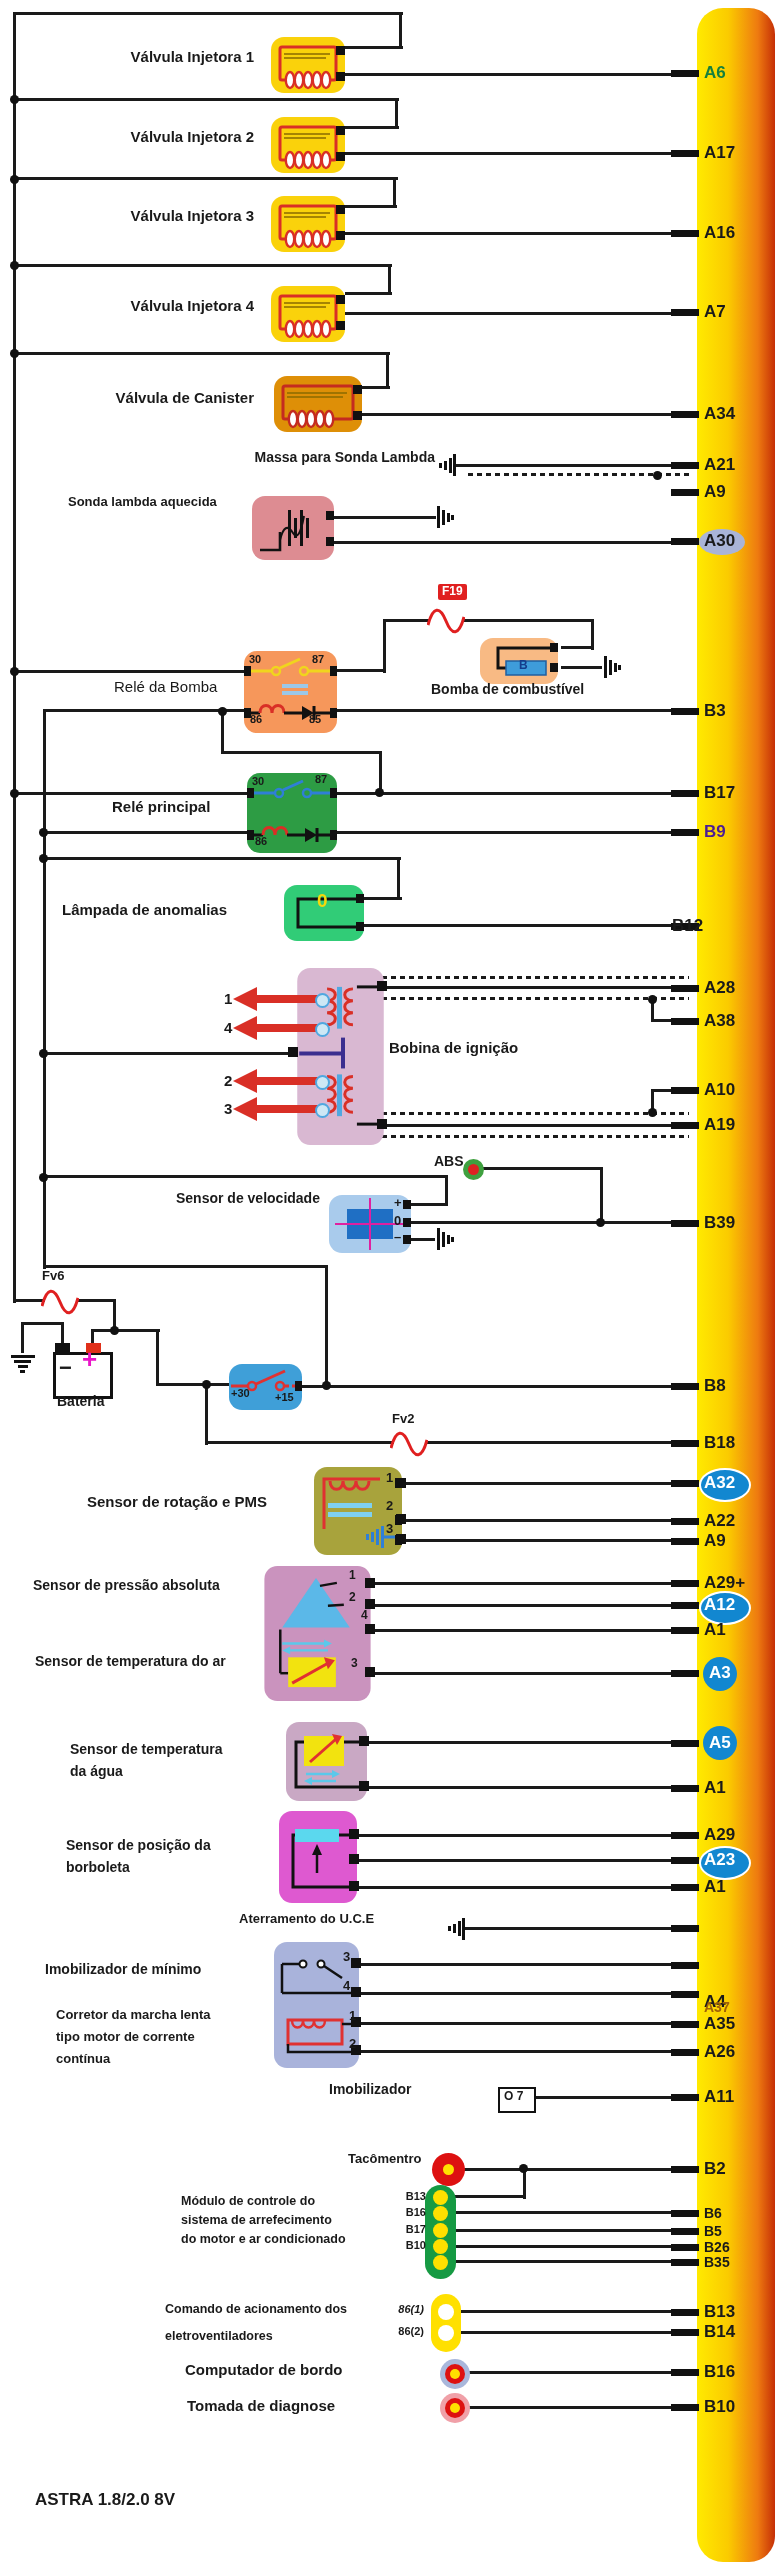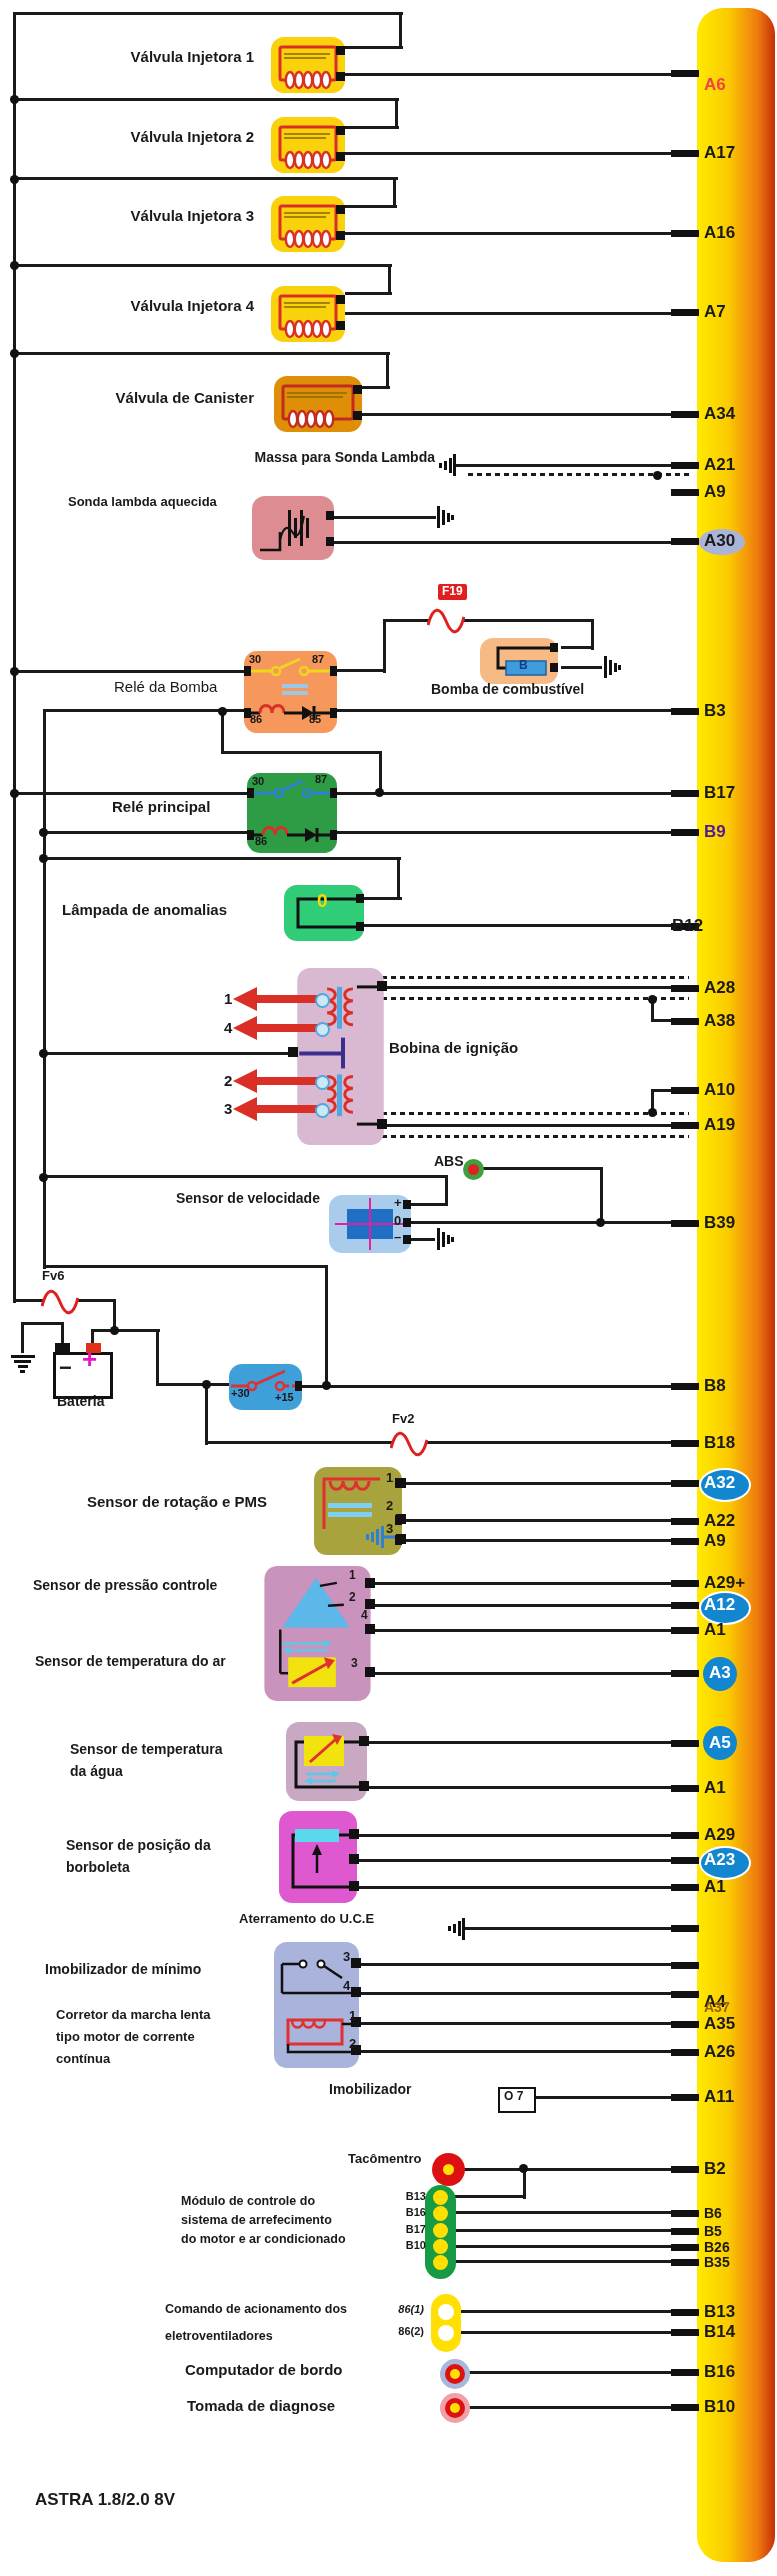--- a/index.html
+++ b/index.html
@@ -541,21 +541,21 @@
     <div class="abs" style="left: 349px; top: 1881px; width: 10px; height: 10px; background: rgb(17, 17, 17);"></div>
     <div class="abs" style="left: 351px; top: 1958px; width: 10px; height: 10px; background: rgb(17, 17, 17);"></div>
     <div class="abs" style="left: 351px; top: 1987px; width: 10px; height: 10px; background: rgb(17, 17, 17);"></div>
     <div class="abs" style="left: 351px; top: 2017px; width: 10px; height: 10px; background: rgb(17, 17, 17);"></div>
     <div class="abs" style="left: 351px; top: 2045px; width: 10px; height: 10px; background: rgb(17, 17, 17);"></div>
     <div class="abs" style="left: 377px; top: 981px; width: 10px; height: 10px; background: rgb(17, 17, 17);"></div>
     <div class="abs" style="left: 377px; top: 1119px; width: 10px; height: 10px; background: rgb(17, 17, 17);"></div>
     <div class="abs" style="left: 288px; top: 1047px; width: 10px; height: 10px; background: rgb(17, 17, 17);"></div>
     <div class="abs" style="left: 697px; top: 8px; width: 78px; height: 2554px; border-radius: 26px; background: linear-gradient(90deg, rgb(255, 234, 0) 0%, rgb(251, 203, 0) 40%, rgb(238, 122, 16) 78%, rgb(197, 47, 6) 100%);"></div>
     <div class="stub" style="left: 671px; top: 70px;"></div>
-    <div class="pinlbl" style="left: 704px; top: 63px; font-size: 17px; color: #ef4444; z-index: 6; margin-top: 12px;">A6</div>
+    <div class="pinlbl" style="left: 704px; top: 63px; font-size: 17px; color: #15803d; z-index: 6;">A6</div>
     <div class="stub" style="left: 671px; top: 150px;"></div>
     <div class="pinlbl" style="left: 704px; top: 143px; font-size: 17px; color: rgb(26, 26, 26); z-index: 6;">A17</div>
     <div class="stub" style="left: 671px; top: 230px;"></div>
     <div class="pinlbl" style="left: 704px; top: 223px; font-size: 17px; color: rgb(26, 26, 26); z-index: 6;">A16</div>
     <div class="stub" style="left: 671px; top: 309px;"></div>
     <div class="pinlbl" style="left: 704px; top: 302px; font-size: 17px; color: rgb(26, 26, 26); z-index: 6;">A7</div>
     <div class="stub" style="left: 671px; top: 411px;"></div>
     <div class="pinlbl" style="left: 704px; top: 404px; font-size: 17px; color: rgb(26, 26, 26); z-index: 6;">A34</div>
     <div class="stub" style="left: 671px; top: 462px;"></div>
     <div class="pinlbl" style="left: 704px; top: 455px; font-size: 17px; color: rgb(26, 26, 26); z-index: 6;">A21</div>
@@ -657,21 +657,21 @@
     <div class="lbl" style="top: 901px; font-size: 15px; z-index: 7; left: 62px;">Lâmpada de anomalias</div>
     <div class="lbl" style="top: 1039px; font-size: 15px; z-index: 7; left: 389px;">Bobina de ignição</div>
     <div class="lbl" style="top: 1153px; font-size: 14px; z-index: 7; left: 434px;">ABS</div>
     <div class="lbl" style="top: 1190px; font-size: 14px; z-index: 7; left: 176px;">Sensor de velocidade</div>
     <div class="lbl" style="top: 1269px; font-size: 13px; z-index: 7; left: 42px;">Fv6</div>
     <div class="lbl" style="top: 1393px; font-size: 14px; z-index: 7; left: 57px;">Bateria</div>
     <div class="lbl" style="top: 1387px; font-size: 11px; z-index: 7; left: 231px;">+30</div>
     <div class="lbl" style="top: 1391px; font-size: 11px; z-index: 7; left: 275px;">+15</div>
     <div class="lbl" style="top: 1412px; font-size: 13px; z-index: 7; left: 392px;">Fv2</div>
     <div class="lbl" style="top: 1493px; font-size: 15px; z-index: 7; left: 87px;">Sensor de rotação e PMS</div>
-    <div class="lbl" style="top: 1577px; font-size: 14px; z-index: 7; left: 33px;">Sensor de pressão controle</div>
+    <div class="lbl" style="top: 1577px; font-size: 14px; z-index: 7; left: 33px;">Sensor de pressão absoluta</div>
     <div class="lbl" style="top: 1653px; font-size: 14px; z-index: 7; left: 35px;">Sensor de temperatura do ar</div>
     <div class="lbl" style="top: 1741px; font-size: 14px; z-index: 7; left: 70px;">Sensor de temperatura</div>
     <div class="lbl" style="top: 1763px; font-size: 14px; z-index: 7; left: 70px;">da água</div>
     <div class="lbl" style="top: 1837px; font-size: 14px; z-index: 7; left: 66px;">Sensor de posição da</div>
     <div class="lbl" style="top: 1859px; font-size: 14px; z-index: 7; left: 66px;">borboleta</div>
     <div class="lbl" style="top: 1912px; font-size: 13px; z-index: 7; left: 239px;">Aterramento do U.C.E</div>
     <div class="lbl" style="top: 1961px; font-size: 14px; z-index: 7; left: 45px;">Imobilizador de mínimo</div>
     <div class="lbl" style="top: 2008px; font-size: 13px; z-index: 7; left: 56px;">Corretor da marcha lenta</div>
     <div class="lbl" style="top: 2030px; font-size: 13px; z-index: 7; left: 56px;">tipo motor de corrente</div>
     <div class="lbl" style="top: 2052px; font-size: 13px; z-index: 7; left: 56px;">contínua</div>

